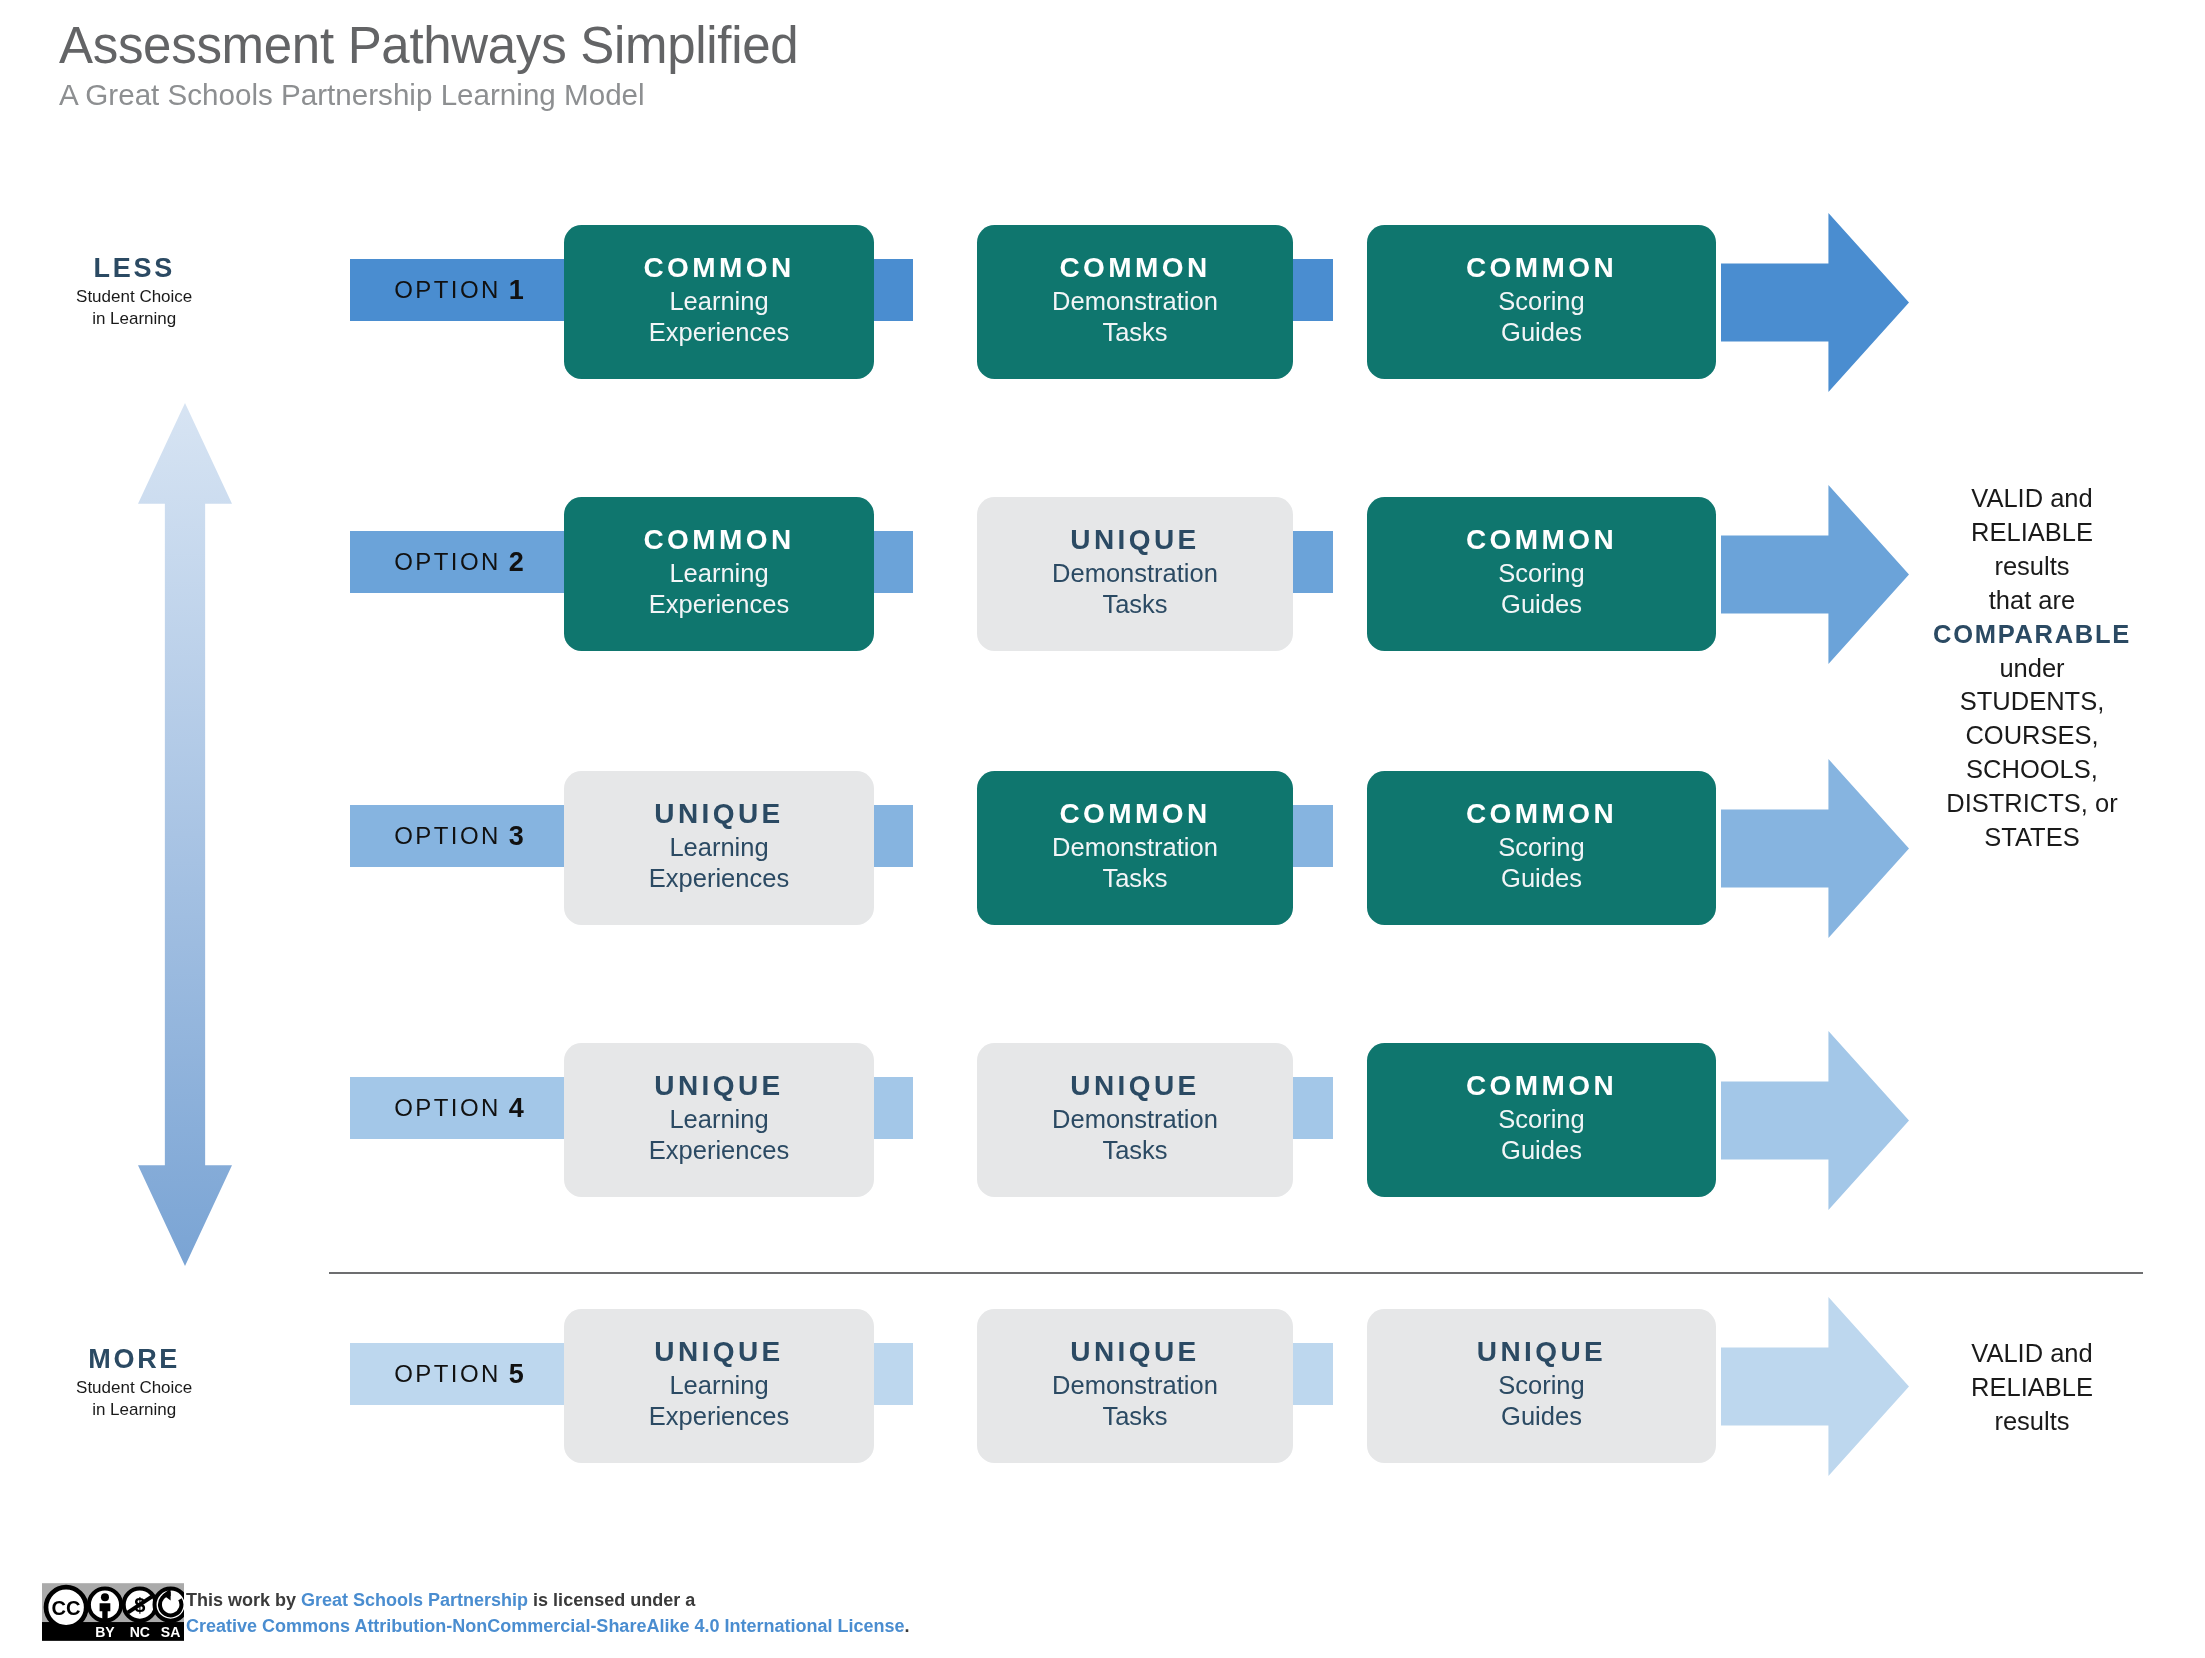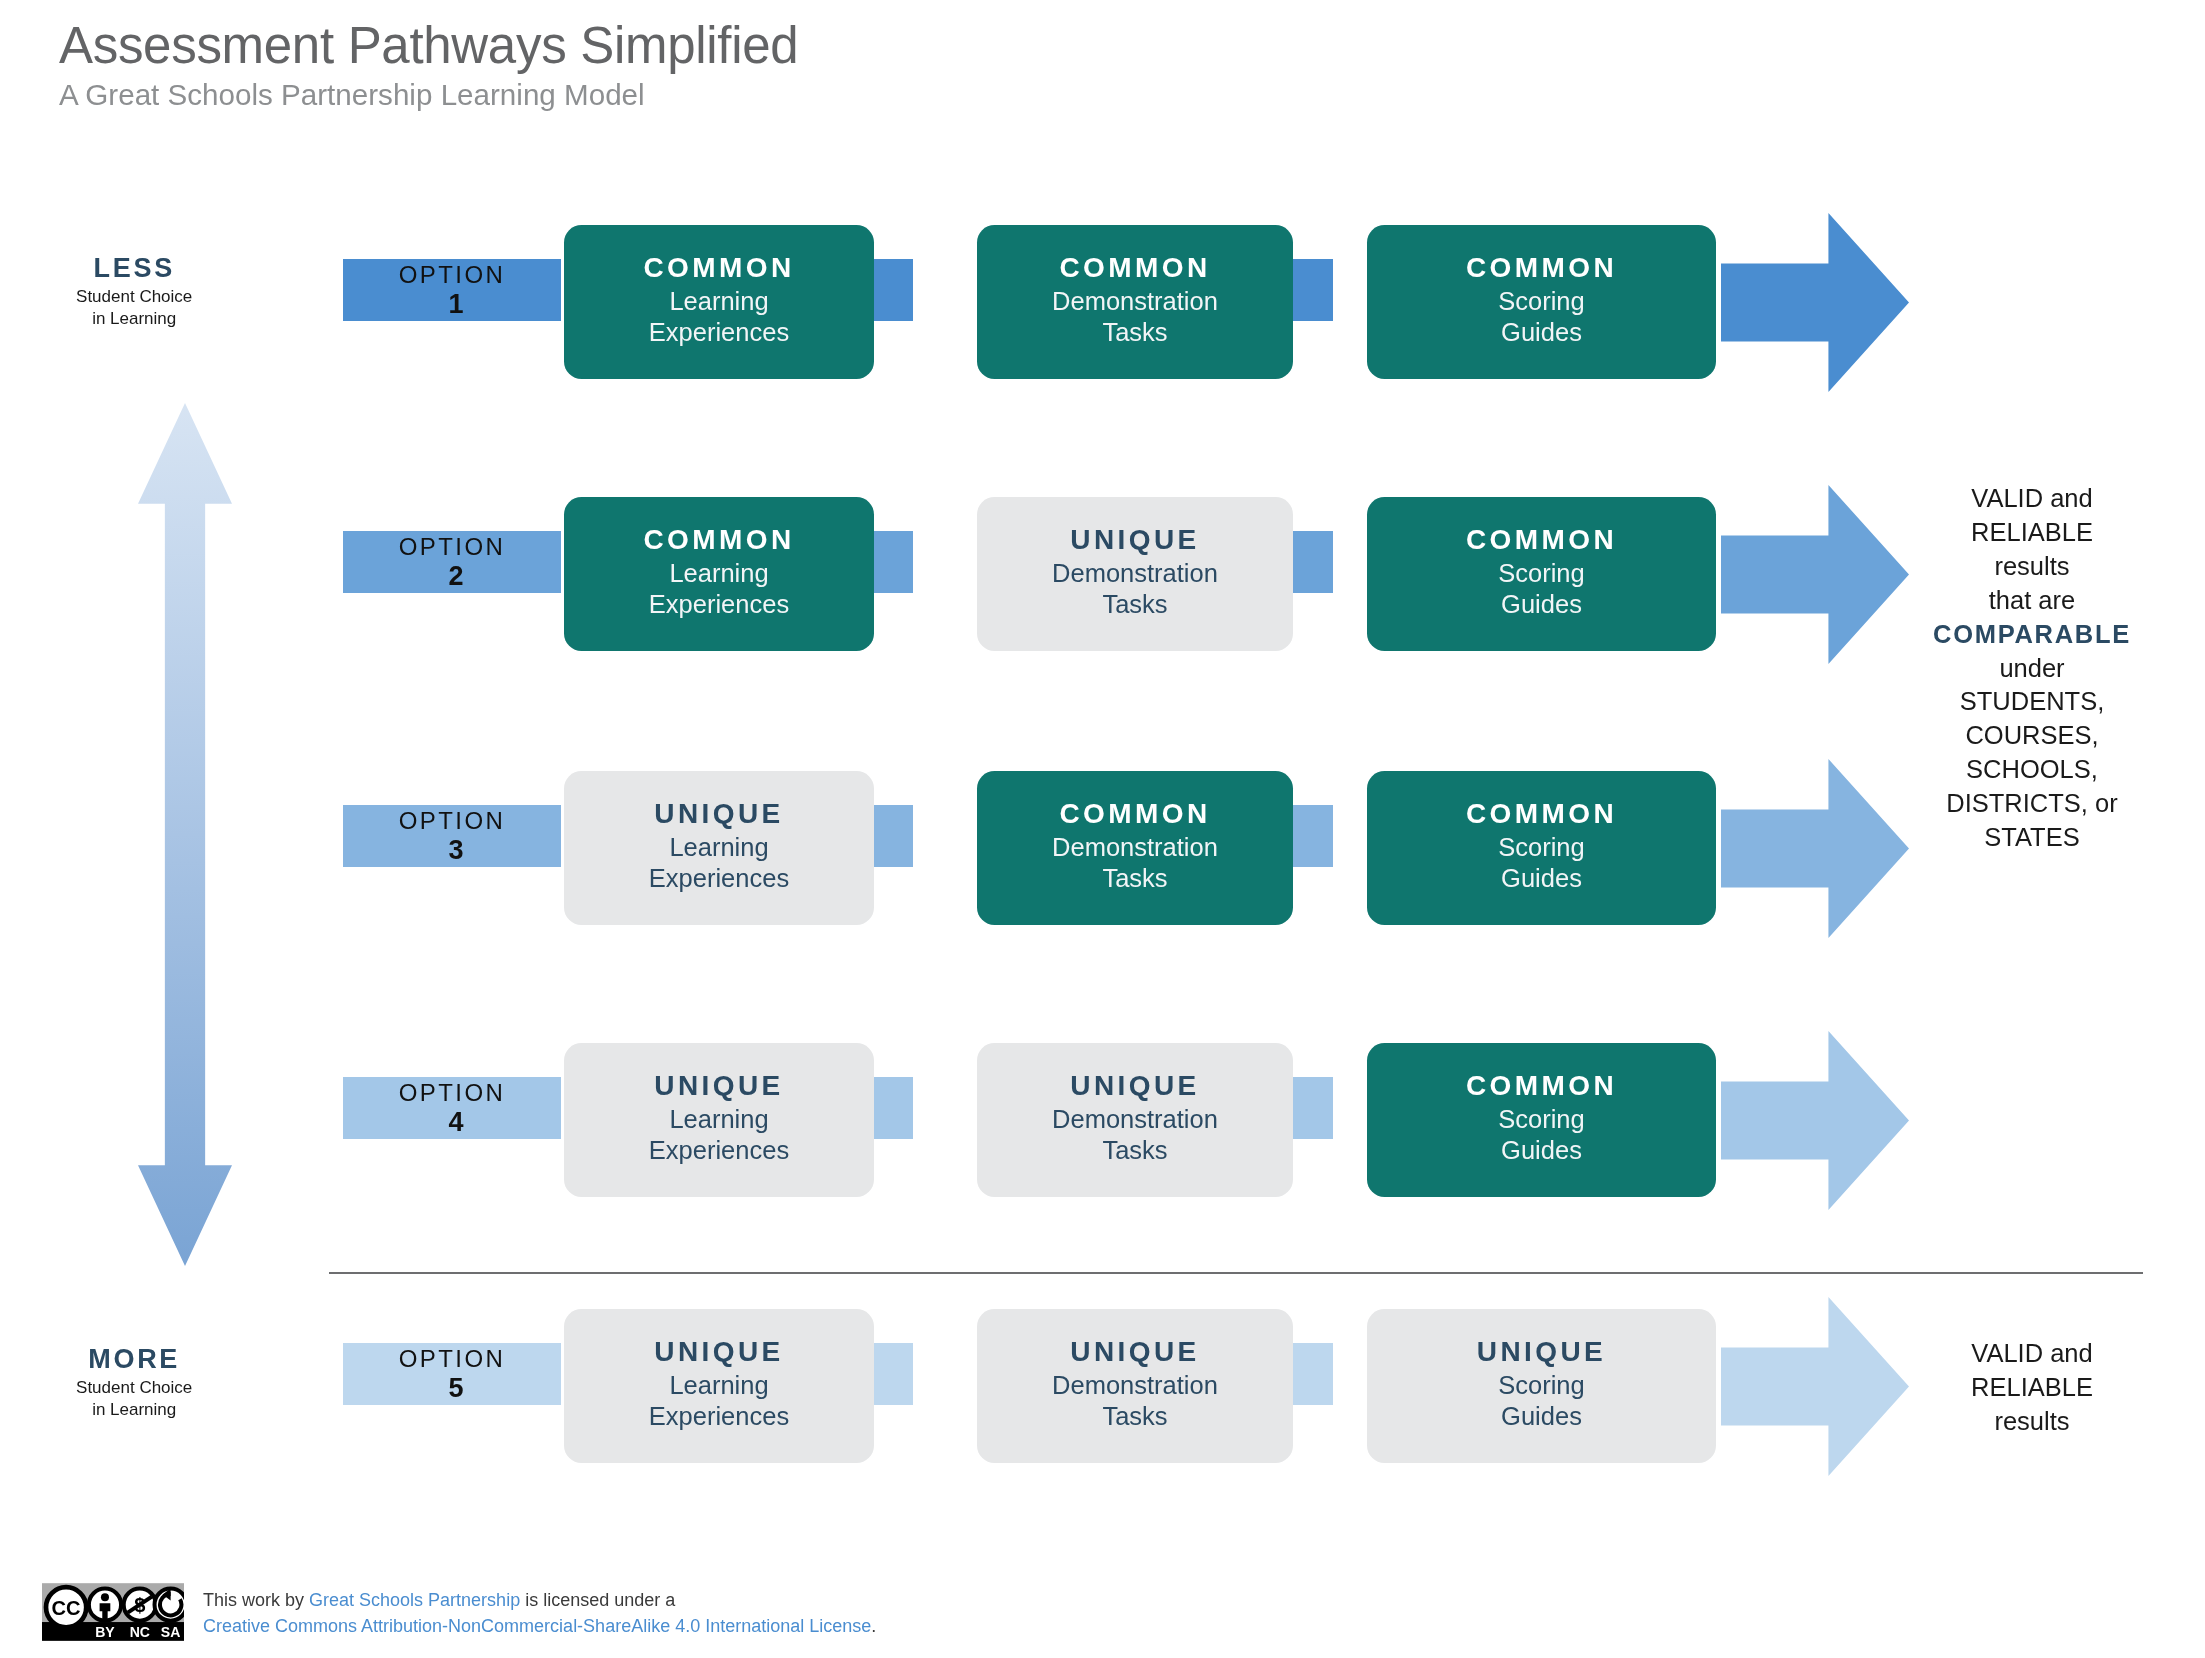--- a/index.html
+++ b/index.html
@@ -43,22 +43,22 @@
   
   .row{position:absolute;left:0;width:2205px;height:154px;}
   #row-1{top:225px;}
   #row-2{top:497px;}
   #row-3{top:771px}
   #row-4{top:1043px;}
   #row-5{top:1309px;}
 
   
   .option-chip{
-    position:absolute;left:343px;top:34px;width:218px;height:62px;
-    display:flex;align-items:center;justify-content:center;flex-direction:column;
+    position:absolute;left:350px;top:34px;width:218px;height:62px;
+    display:flex;align-items:center;justify-content:center;
   }
   .option-chip .opt-word{
     font-size:24px;color:#111111;letter-spacing:2.4px;font-weight:normal;
   }
   .option-chip .opt-num{
     font-size:27px;color:#111111;font-weight:bold;margin-left:8px;
   }
 
   
   .connector{position:absolute;top:34px;height:62px;width:40px;}
@@ -104,21 +104,21 @@
   #outcome-bottom{left:1874px;top:1337px;}
 
   
   #divider{
     position:absolute;left:329px;top:1272px;width:1814px;height:2px;background:#6d6e70;
   }
 
   
   #footer{position:absolute;left:42px;top:1583px;display:flex;align-items:flex-start;}
   #cc-badge{width:142px;height:58px;flex:0 0 auto;}
-  #footer-text{margin-left:19px;padding-top:5.4px;}
+  #footer-text{margin-left:2px;padding-top:5.4px;font-weight:bold;}
   .foot-line{font-size:18px;color:#3a3a3a;line-height:1.42;white-space:nowrap;}
   .foot-link{color:#4a8dd0;}
 </style>
 </head>
 <body>
 
 <div id="header">
   <div id="page-title">Assessment Pathways Simplified</div>
   <div id="page-subtitle">A Great Schools Partnership Learning Model</div>
 </div>

